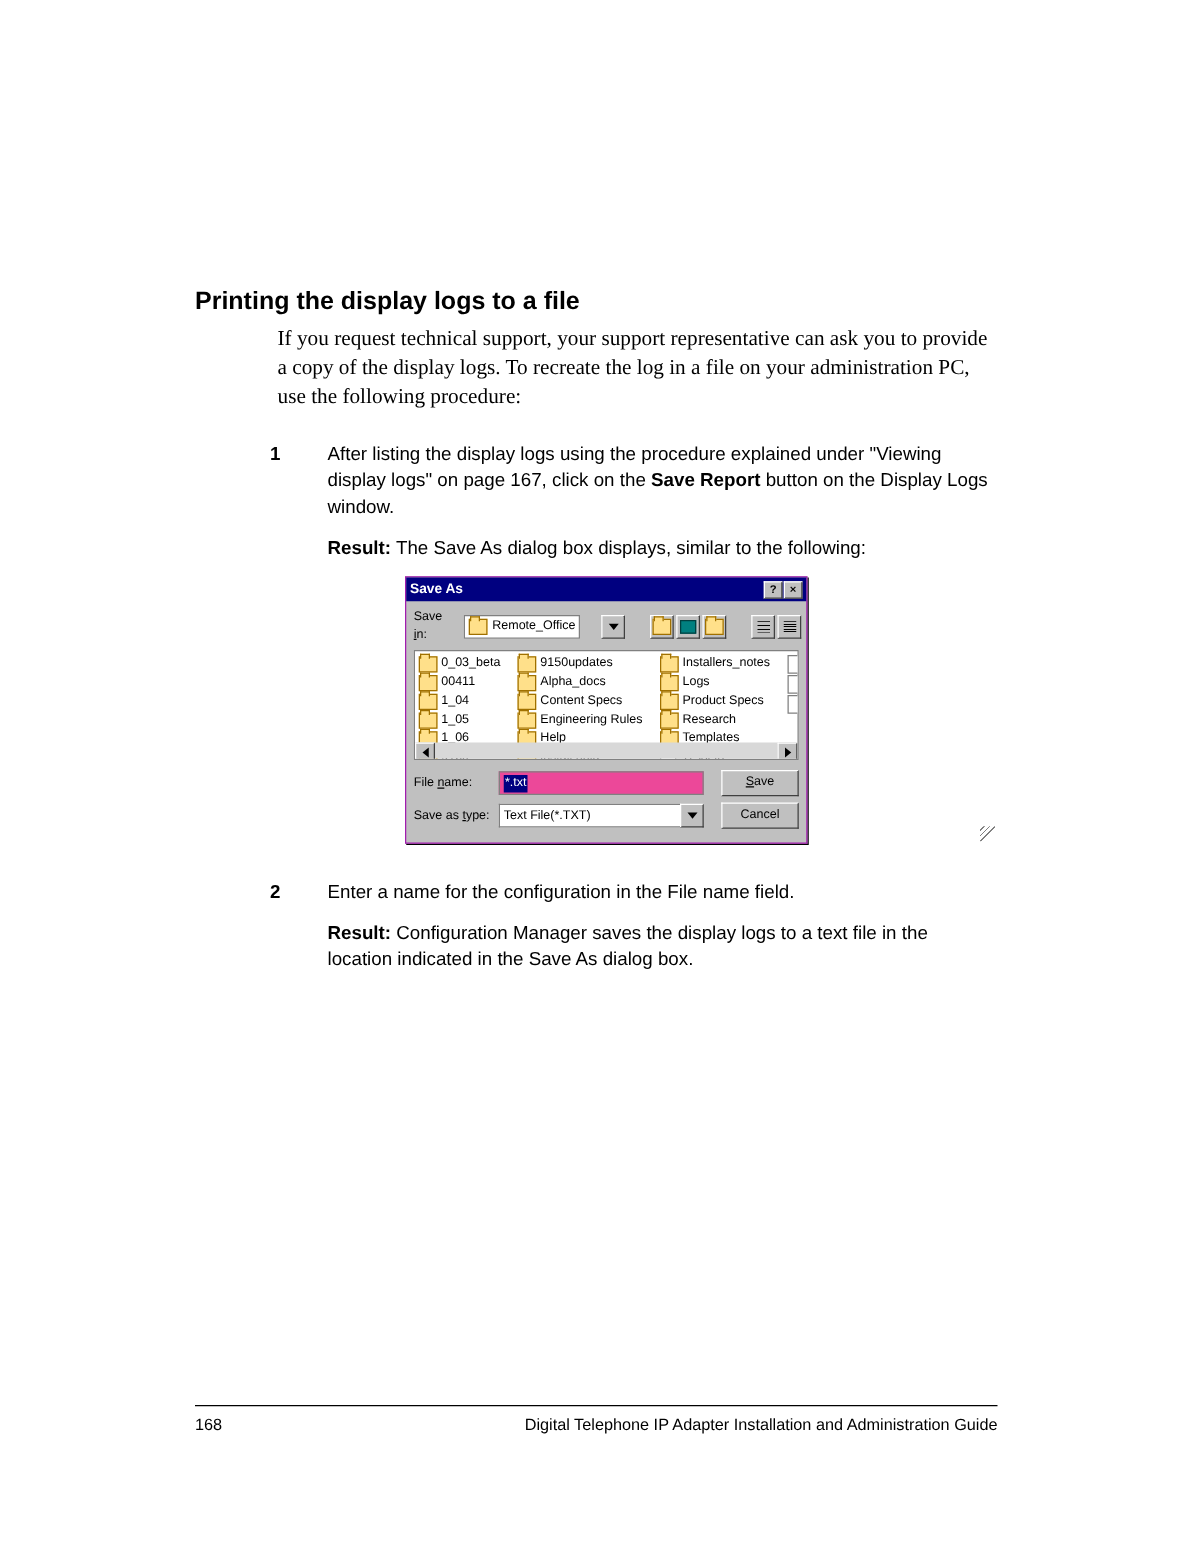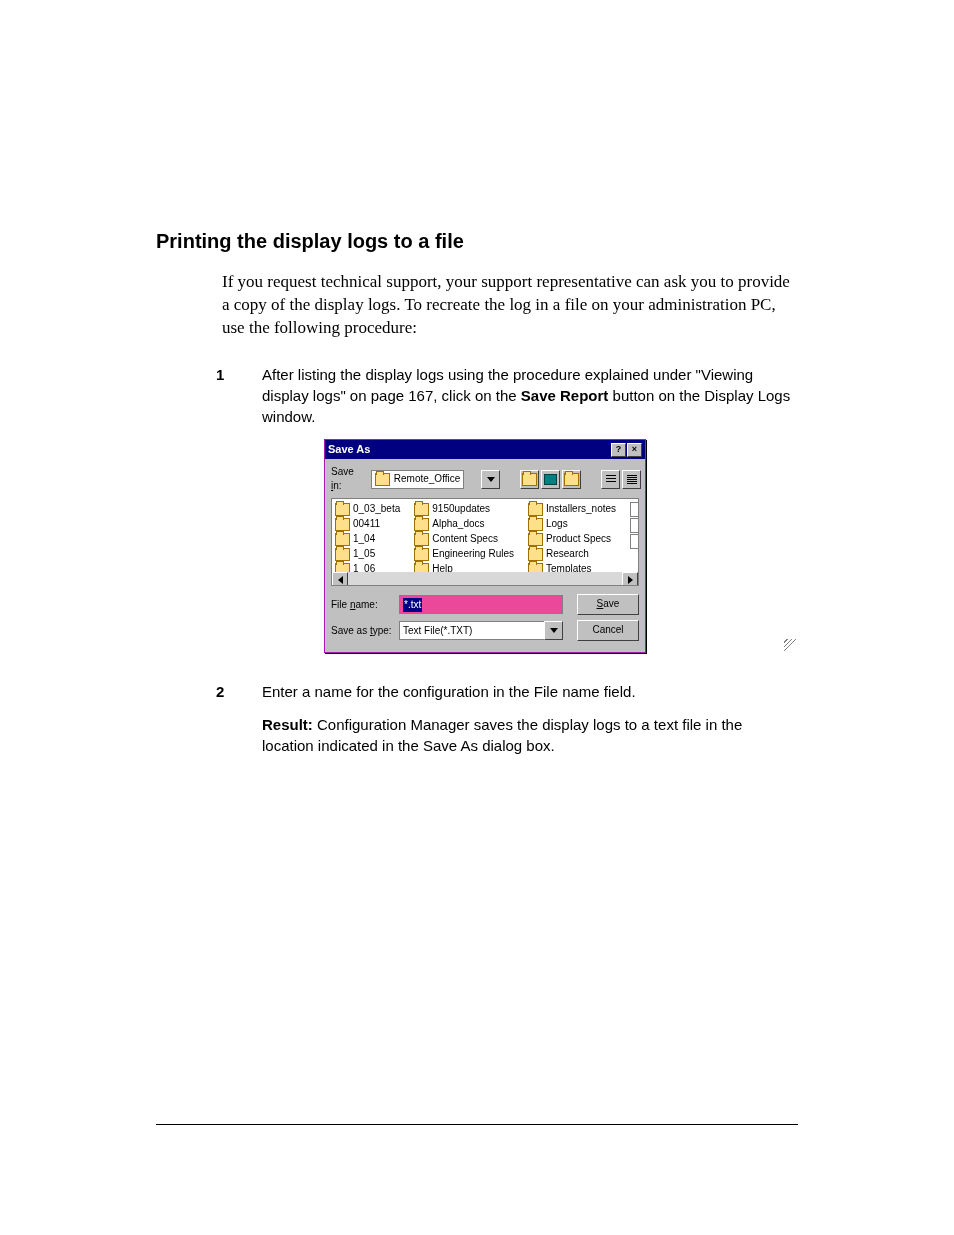--- a/index.html
+++ b/index.html
@@ -27,21 +27,21 @@
     font-size: 13px;
     border-bottom: 1px solid #000;
     padding-bottom: 3px;
   }
   .content {
     margin-top: 55px;
   }
   h2.section-title {
     font-size: 20px;
     font-weight: bold;
-    margin: 0 0 18px 0;
+    margin: 0 0 7px 0;
   }
   .intro {
     font-family: "Times New Roman", Times, serif;
     font-size: 17px;
     line-height: 1.35;
     margin: 0 0 24px 66px;
   }
   .step {
     display: flex;
     font-size: 15px;
@@ -185,20 +185,23 @@
     <h2 class="section-title">Printing the display logs to a file</h2>
 
     <p class="intro">If you request technical support, your support representative can ask you to provide a copy of the display logs. To recreate the log in a file on your administration PC, use the following procedure:</p>
 
     <div class="step">
       <div class="step-num">1</div>
       <div class="step-body">
         <p>
           <span>After listing the display logs using the procedure explained under "Viewing display logs" on page 167, click on the </span><span class="bold">Save Report</span><span> button on the Display Logs window.</span>
         </p>
+        <p>
+          <span class="bold">Result:</span><span> The Save As dialog box displays, similar to the following:</span>
+        </p>
 
         <div class="dialog-wrap">
         <div class="dialog">
           <div class="dlg-title">
             <span>Save As</span>
             <span class="ctrls">
               <span class="ctrl">?</span>
               <span class="ctrl">×</span>
             </span>
           </div>
@@ -369,13 +372,17 @@
         <p>Enter a name for the configuration in the File name field.</p>
         <p>
           <span class="bold">Result:</span><span> Configuration Manager saves the display logs to a text file in the location indicated in the Save As dialog box.</span>
         </p>
       </div>
     </div>
 
   </div>
 
   <div class="footer-rule"></div>
+  <div class="footer">
+    <span>168</span>
+    <span class="right">Digital Telephone IP Adapter Installation and Administration Guide</span>
+  </div>
 </div>
 
 </body></html>

